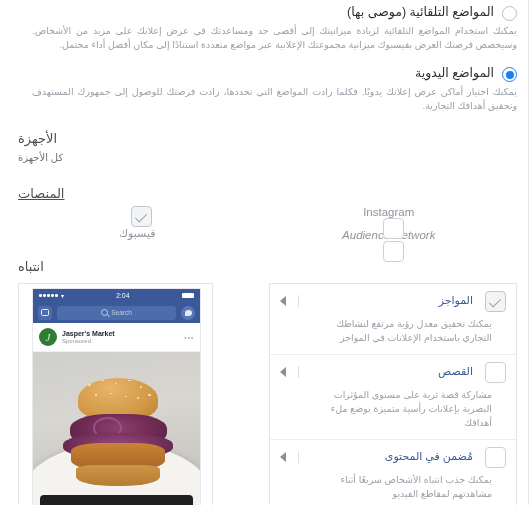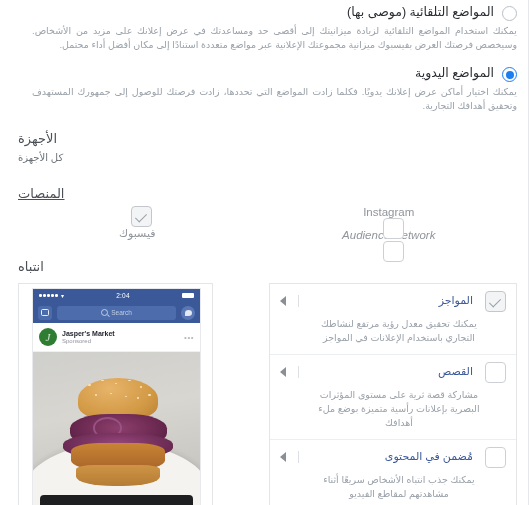--- a/index.html
+++ b/index.html
@@ -492,21 +492,21 @@
     border-width: 0 1.6px 1.6px 0;
     transform: rotate(45deg);
   }
   .plc-desc {
     font-size: 9.5px;
     line-height: 14px;
     color: #9aa1a9;
     margin-top: 5px;
     padding-right: 14px;
     padding-left: 26px;
-    text-align: center;
+    text-align: right;
   }
 </style>
 </head>
 <body>
 
 <div class="page">
 
   <div class="edge-rule"></div>
 
   <div class="opt" style="top:4px;">

